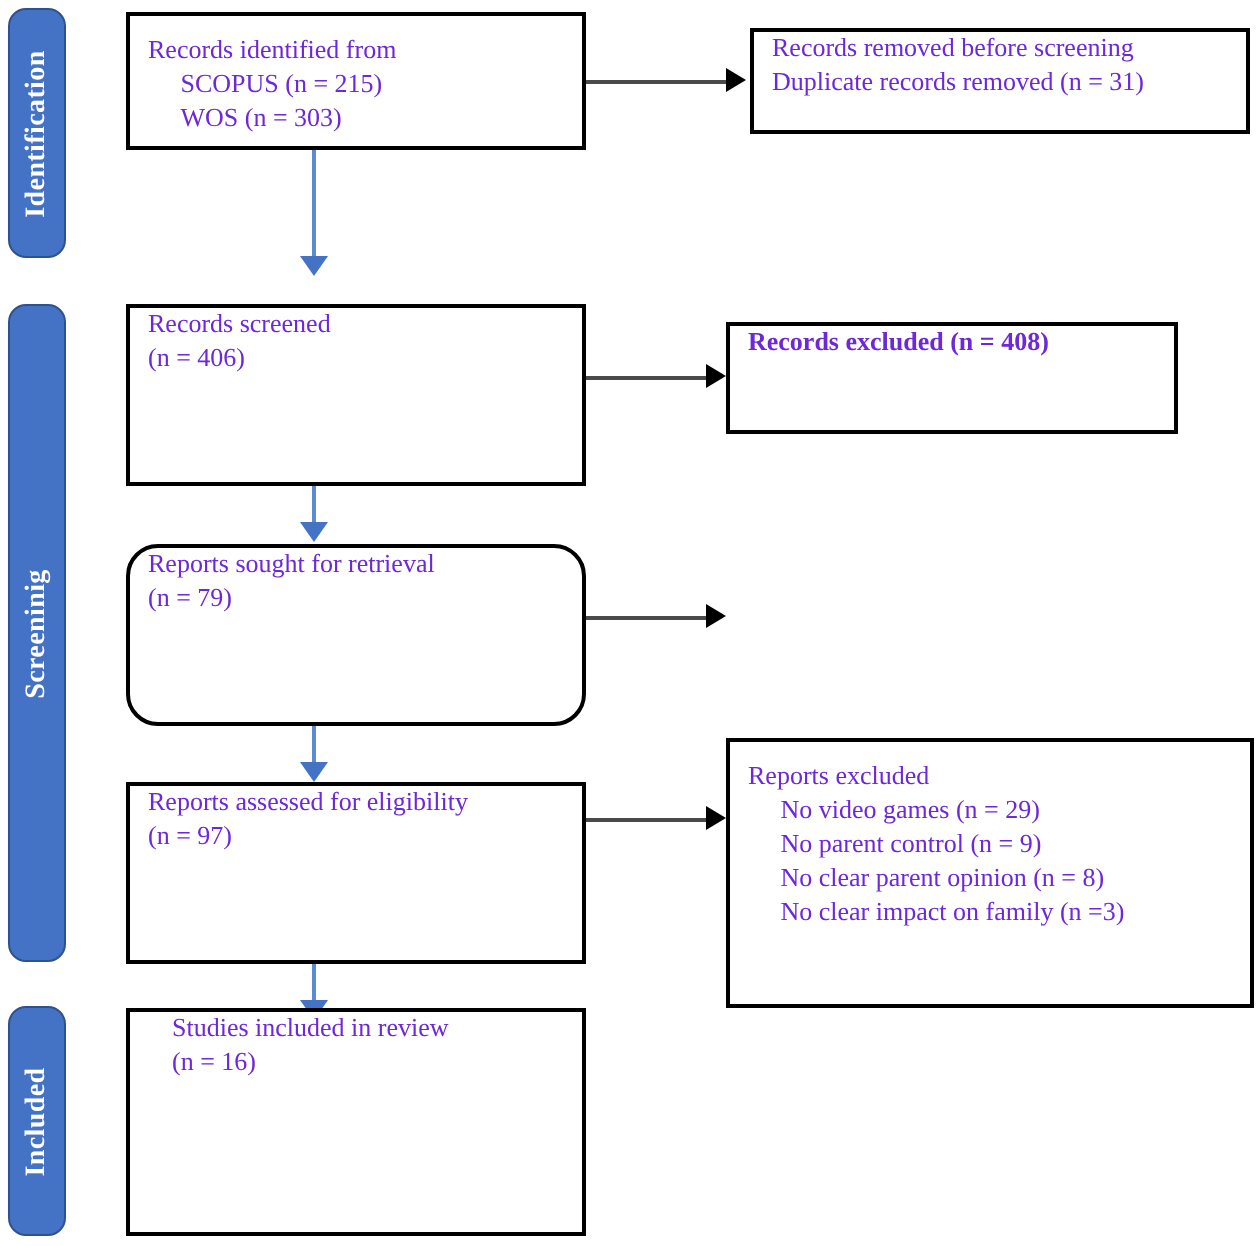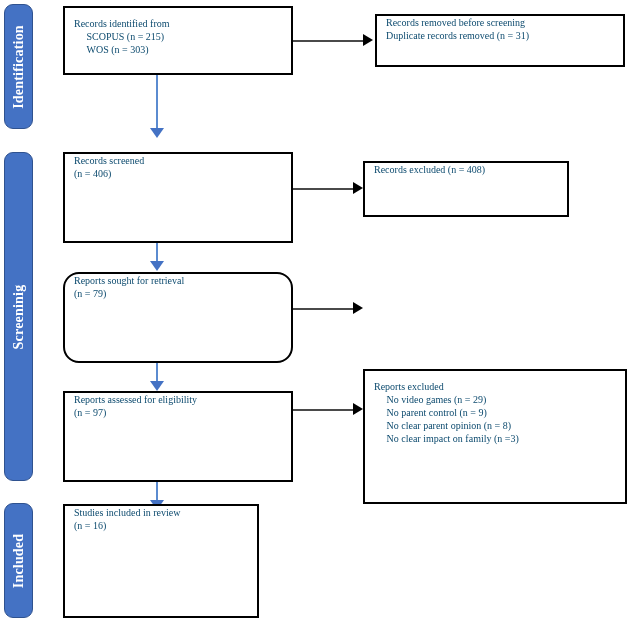--- a/index.html
+++ b/index.html
@@ -43,22 +43,22 @@
     position: absolute;
     box-sizing: border-box;
     background: #ffffff;
     border: 2px solid #000000;
     display: flex;
     align-items: flex-start;
   }
   .flow-box .box-text {
     padding: 0 9px;
     width: 100%;
-    color: #0c4a6e;
-    font-size: 10px;
+    color: #6d28d9;
+    font-size: 13px;
     line-height: 1.30;
     white-space: pre-wrap;
   }
   .flow-box.align-top .box-text {
     align-self: flex-start;
   }
   .flow-box.align-top {
     align-items: flex-start;
     padding-top: 9px;
   }
@@ -123,21 +123,21 @@
   <div class="h-head" style="left:363px; top:34px;"></div>
 
   <div class="v-line" style="left:156px; top:75px; height:55px;"></div>
   <div class="v-head" style="left:150px; top:128px;"></div>
 
   <div class="flow-box" style="left:63px; top:152px; width:230px; height:91px;">
     <span class="box-text">Records screened
 (n = 406)</span>
   </div>
 
-  <div class="flow-box" style="left:363px; top:161px; width:206px; height:56px;">
+  <div class="flow-box" style="left:363px; top:161px; width:226px; height:56px;font-weight:bold;">
     <span class="box-text">Records excluded (n = 408)</span>
   </div>
 
   <div class="h-line" style="left:293px; top:188px; width:60px;"></div>
   <div class="h-head" style="left:353px; top:182px;"></div>
 
   <div class="v-line" style="left:156px; top:243px; height:20px;"></div>
   <div class="v-head" style="left:150px; top:261px;"></div>
 
   <div class="flow-box" style="left:63px; top:272px; width:230px; height:91px;border-radius:16px;">
@@ -164,18 +164,18 @@
      No clear parent opinion (n = 8)
      No clear impact on family (n =3)</span>
   </div>
 
   <div class="h-line" style="left:293px; top:409px; width:60px;"></div>
   <div class="h-head" style="left:353px; top:403px;"></div>
 
   <div class="v-line" style="left:156px; top:482px; height:20px;"></div>
   <div class="v-head" style="left:150px; top:500px;"></div>
 
-  <div class="flow-box" style="left:63px; top:504px; width:196px; height:114px;">
+  <div class="flow-box" style="left:63px; top:504px; width:230px; height:114px;padding-left:12px;">
     <span class="box-text">Studies included in review
 (n = 16)</span>
   </div>
 
 </div>
 
 </body></html>

